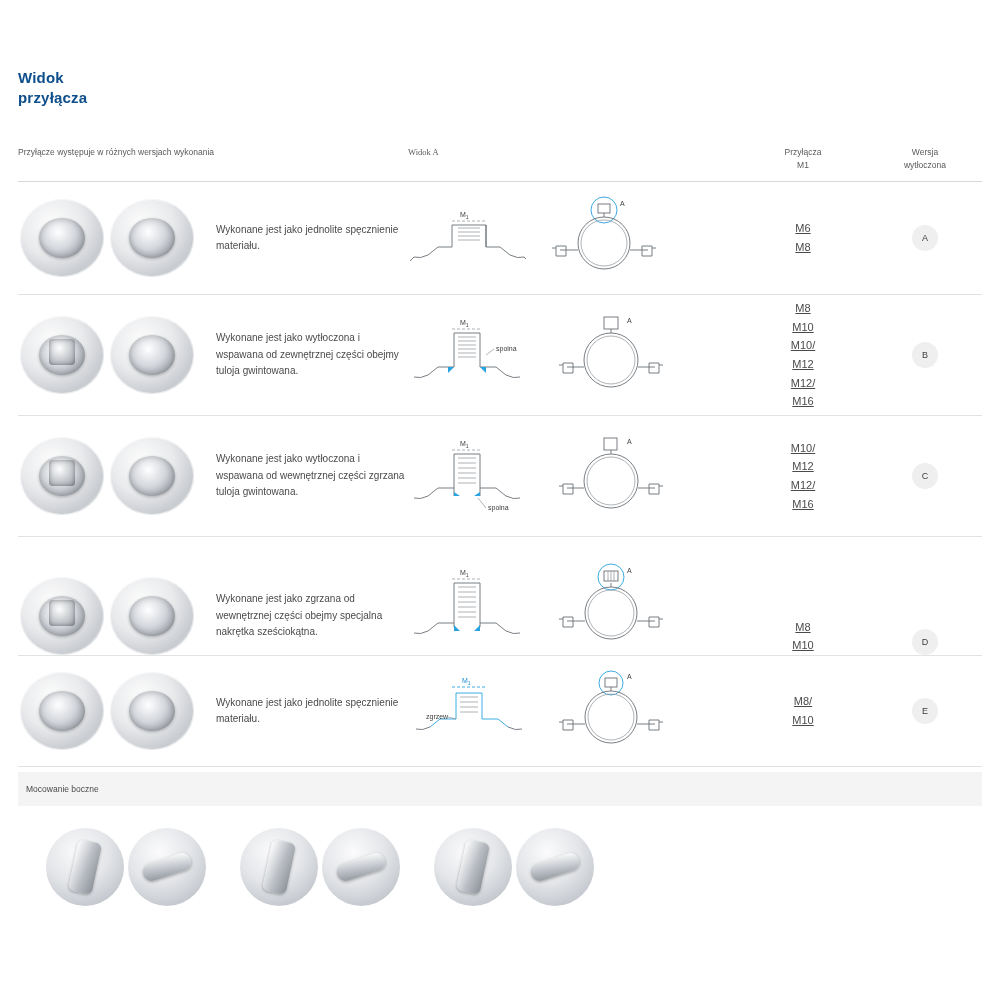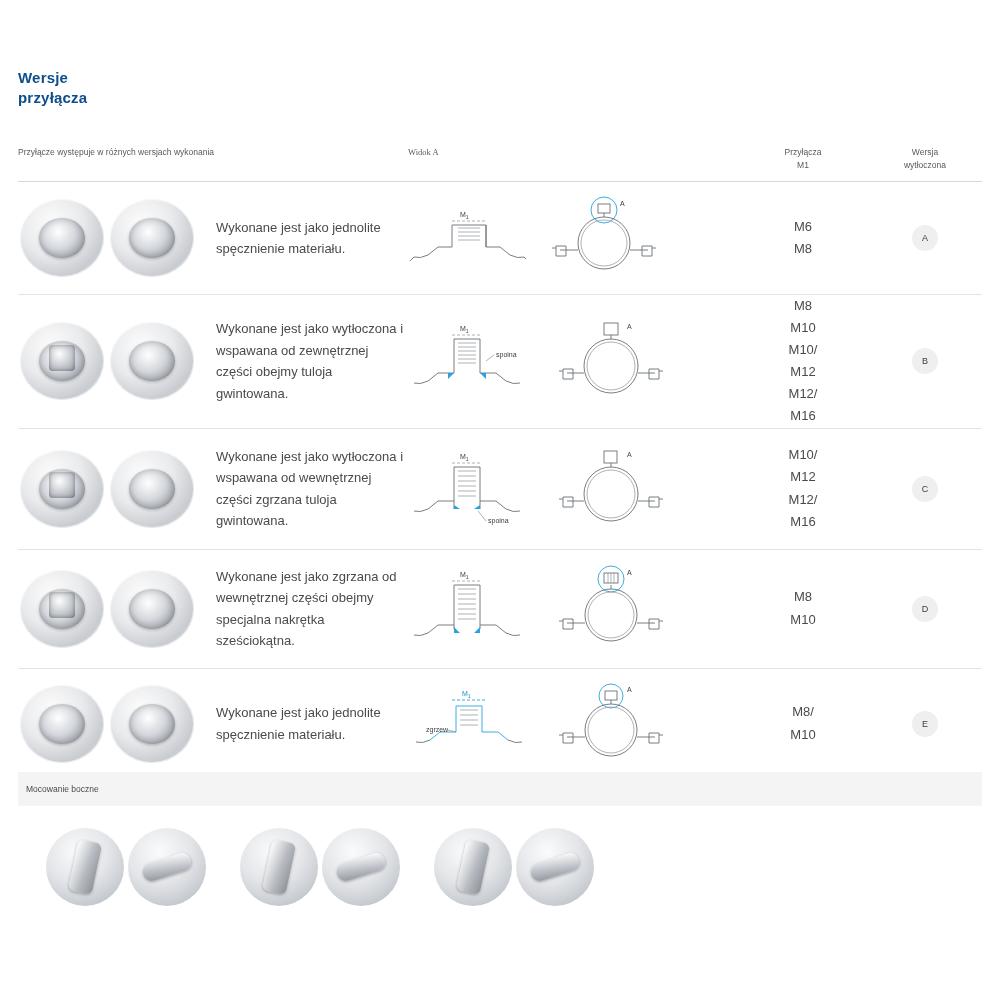--- a/index.html
+++ b/index.html
@@ -106,32 +106,33 @@
     position: absolute;
     left: 50%; top: 46%;
     transform: translate(-50%,-50%);
     width: 26px; height: 26px;
     border-radius: 4px;
     background: radial-gradient(circle at 40% 35%, #fefefe, #b6babf 70%, #8f949a);
     z-index: 2;
     box-shadow: inset 0 0 4px rgba(0,0,0,.35);
   }
   .desc {
-    font-size: 13px;
+    font-size: 10px;
     line-height: 1.65;
     color: #4a4a4a;
     padding-left: 18px;
     max-width: 190px;
   }
   .m1-text, .ver-text {
-    font-size: 13px;
+    font-size: 11px;
     line-height: 1.7;
     color: #4a4a4a;
     text-align: center;
     white-space: pre-line;
+    text-decoration: underline;
   }
   .ver-badge {
     width: 26px; height: 26px;
     border-radius: 50%;
     background: #efefef;
     display: flex;
     align-items: center;
     justify-content: center;
     font-size: 9px;
     color: #3c3c3c;
@@ -192,21 +193,21 @@
   .ln { stroke: #6a6f75; stroke-width: .9; fill: none; }
   .ln-thin { stroke: #8b9097; stroke-width: .7; fill: none; }
   .ln-blue { stroke: #29a3e0; stroke-width: .9; fill: none; }
   .fill-blue { fill: #29a3e0; }
 </style>
 </head>
 <body>
 
 <div class="page">
 
-  <div class="title" style="white-space: pre-line;">Wersje
+  <div class="title" style="white-space: pre-line;">Widok
 przyłącza</div>
 
   <div class="table">
 
     <div class="thead">
       <div class="col-desc th">Przyłącze występuje w różnych wersjach wykonania</div>
       <div class="col-view th">Widok A</div>
       <div class="col-m1 th" style="white-space: pre-line;">Przyłącza
 M1</div>
       <div class="col-ver th" style="white-space: pre-line;">Wersja
@@ -337,21 +338,21 @@
         <div class="m1-text">M10/
 M12
 M12/
 M16</div>
       </div>
       <div class="cell cell-ver">
         <div class="ver-badge">C</div>
       </div>
     </div>
 
-    <div class="row" style="min-height:118px;">
+    <div class="row" style="min-height:118px;align-items:flex-end;">
       <div class="cell cell-desc">
         <div class="photos">
           <div class="photo nut"></div>
           <div class="photo"></div>
         </div>
         <div class="desc">Wykonane jest jako zgrzana od wewnętrznej części obejmy specjalna nakrętka sześciokątna.</div>
       </div>
       <div class="cell cell-view">
         <div class="drawings">
           <svg width="125" height="92" viewBox="0 0 125 92">

